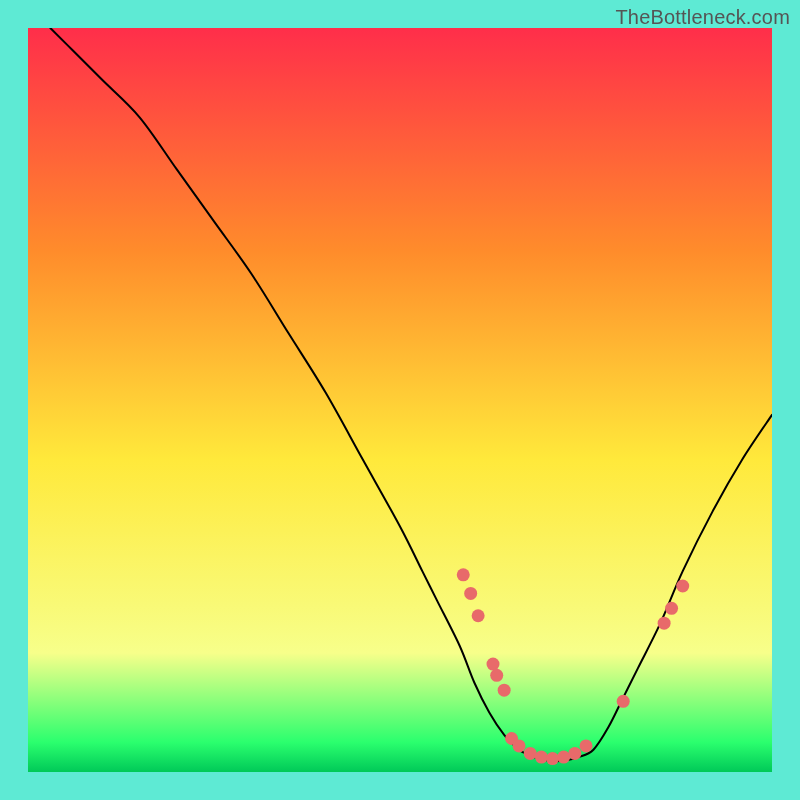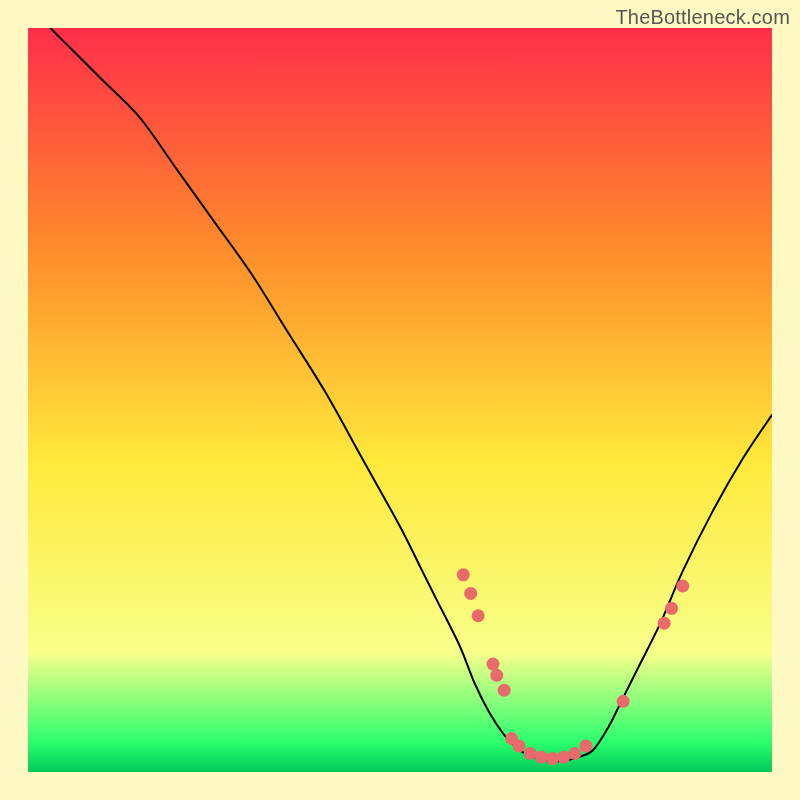--- a/index.html
+++ b/index.html
@@ -8,21 +8,21 @@
     width: 800px;
     height: 800px;
     overflow: hidden;
     background: #000;
     font-family: Arial, Helvetica, sans-serif;
   }
   .frame {
     position: relative;
     width: 800px;
     height: 800px;
-    background: #fef9c3;
+    background: #5eead4;
   }
   .watermark {
     position: absolute;
     top: 6px;
     right: 10px;
     color: #555;
     font-size: 20px;
     font-weight: 500;
     letter-spacing: 0.2px;
     z-index: 10;

